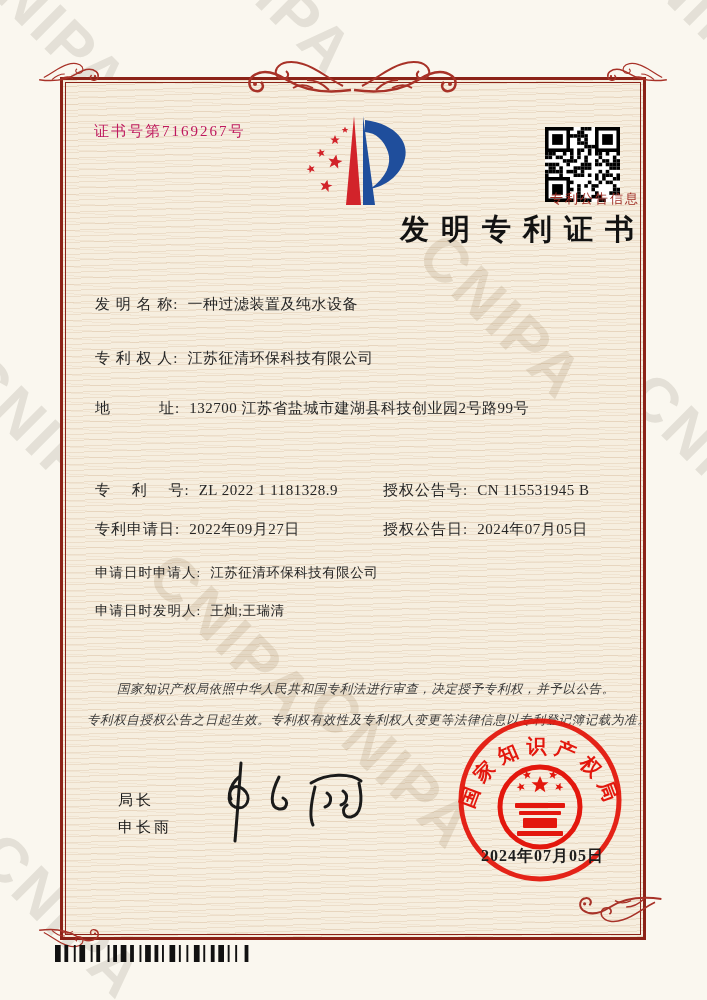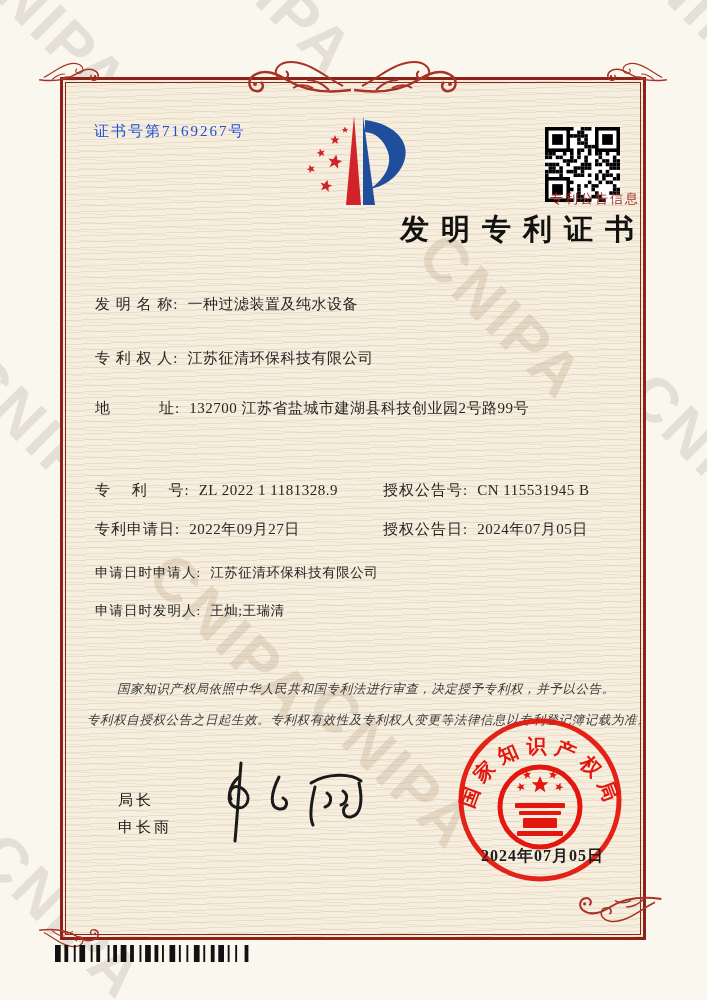--- a/index.html
+++ b/index.html
@@ -20,21 +20,21 @@
     position:absolute; z-index:1; left:60px; top:77px; width:580px; height:857px;
     border:3px solid #8C2318;
     background-color:#F6EEDF;
     background-image:
       repeating-linear-gradient(178deg, rgba(200,160,120,0.22) 0 1px, transparent 1px 6px),
       repeating-linear-gradient(183deg, rgba(200,160,120,0.13) 0 1px, transparent 1px 9px);
   }
   .frame-inner{ position:absolute; inset:2px; border:1px solid #8C2318; }
   .orn{ position:absolute; z-index:3; color:#A83228; }
   .content{ position:absolute; z-index:3; }
-  .cert-no{ left:94px; top:122px; font-size:15px; letter-spacing:2px; color:#1d4ed8; }
+  .cert-no{ left:94px; top:122px; font-size:15px; letter-spacing:2px; color:#be185d; }
   .qr-caption{ left:528px; top:190px; width:112px; text-align:right;
     font-size:13px; letter-spacing:2px; color:#9E2B22; }
   .title{ left:60px; top:210px; width:586px; text-align:right;
     font-size:29px; font-weight:bold; letter-spacing:12px; text-indent:12px; color:#121212; }
   .field{ position:absolute; z-index:3; font-size:15px; color:#262626; white-space:nowrap; }
   .field .lbl{ white-space:pre; letter-spacing:1px; }
   .field .val{ margin-left:9px; letter-spacing:0.5px;text-align:center; }
   .field.small{ font-size:13.5px; }
   .stmt{ font-size:12.5px; letter-spacing:0.6px; color:#3a3a3a; font-style:italic; white-space:nowrap; }
   .director{ font-family:Liberation Sans, sans-serif;

